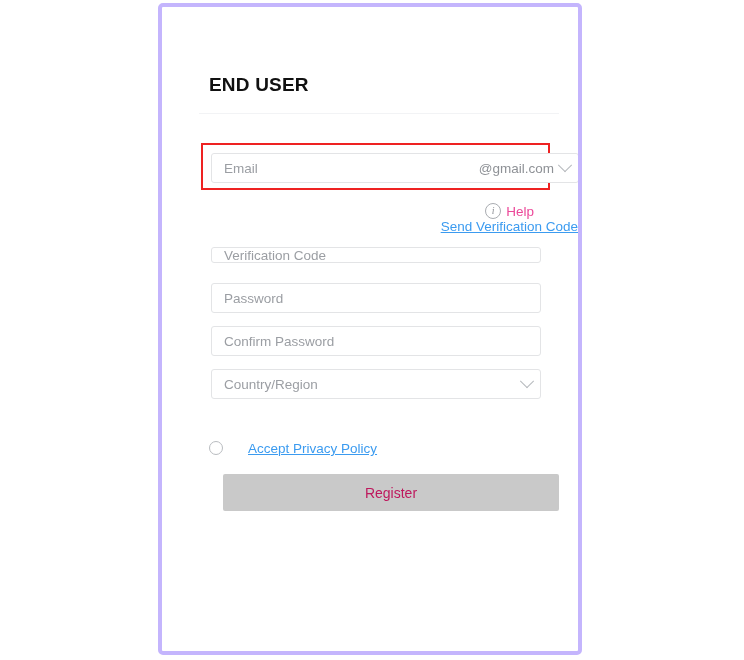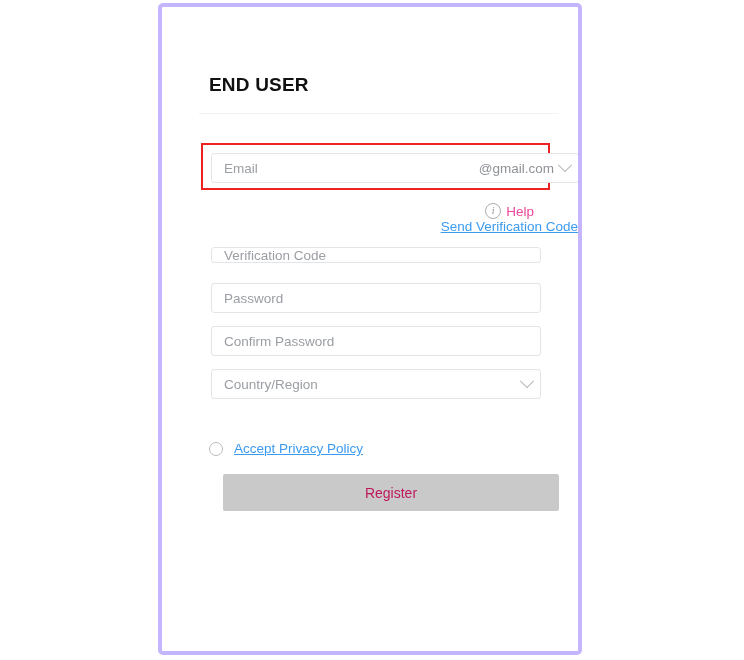--- a/index.html
+++ b/index.html
@@ -174,22 +174,22 @@
     text-decoration: underline;
     cursor: pointer;
   }
 
   
   #privacy-row {
     position: absolute;
     left: 47px;
     top: 434px;
     display: flex;
-    align-items: flex-end;
-    gap: 11px;
+    align-items: flex-start;
+    gap: 25px;
   }
   #privacy-checkbox {
     width: 14px;
     height: 14px;
     border: 1.3px solid #b9bcc0;
     border-radius: 50%;
     background: #ffffff;
     box-sizing: border-box;
     flex: none;
     cursor: pointer;

